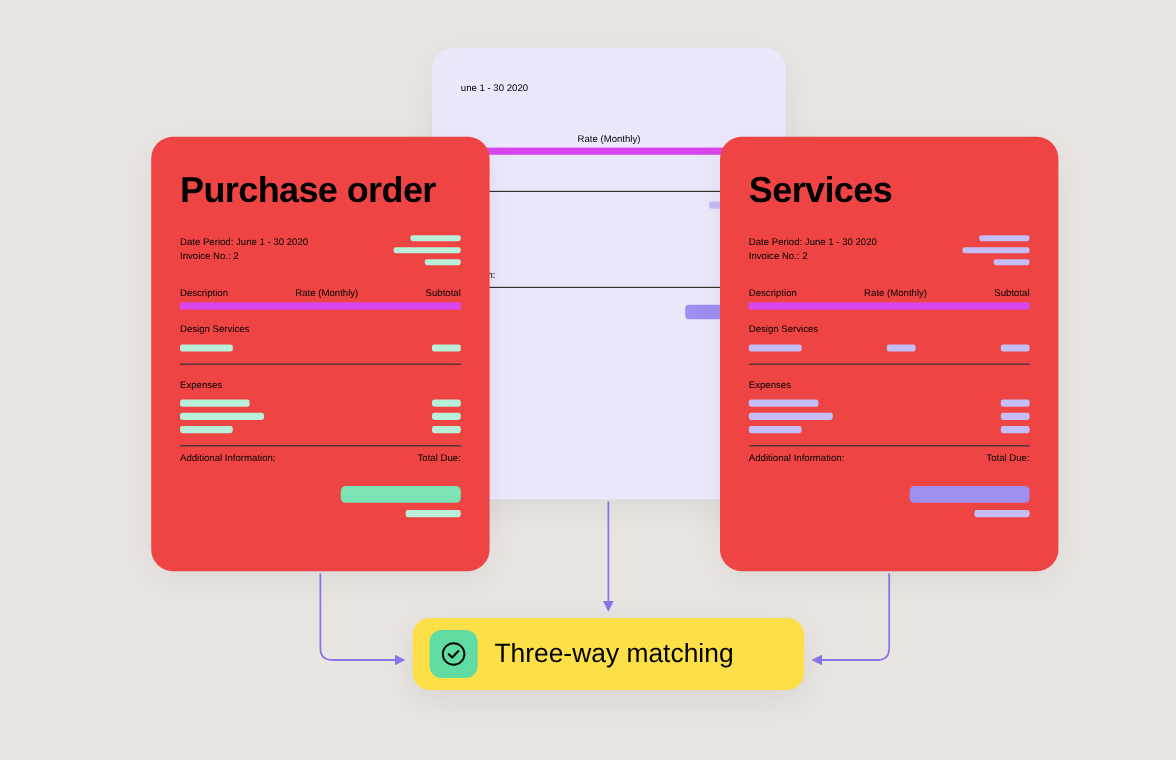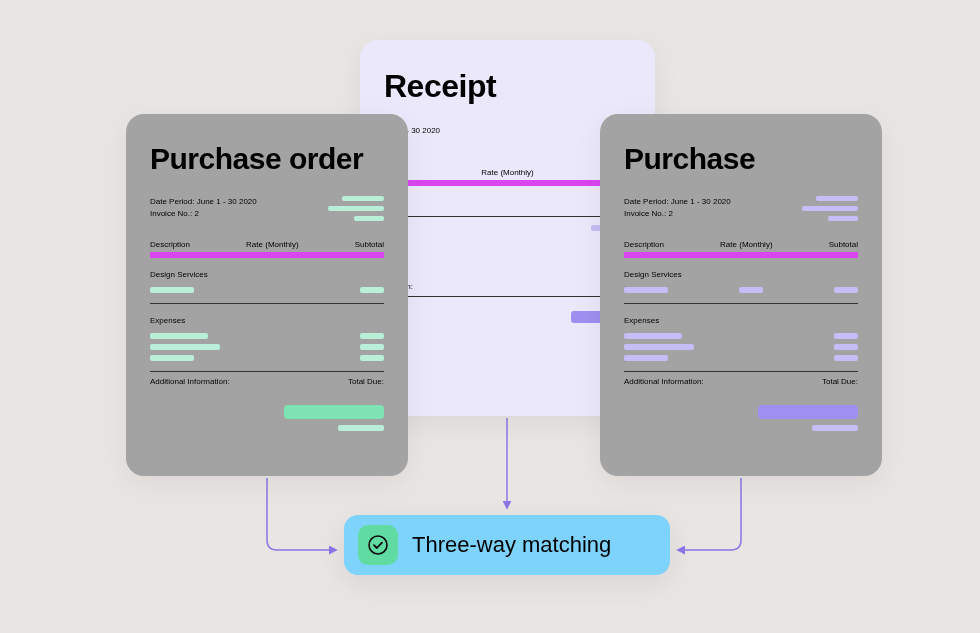--- a/index.html
+++ b/index.html
@@ -7,21 +7,21 @@
     width: 980px;
     height: 633px;
     background: #e8e5e3;
     font-family: -apple-system, BlinkMacSystemFont, "Segoe UI", Helvetica, Arial, sans-serif;
     position: relative;
     overflow: hidden;
   }
 
   .card {
     position: absolute;
-    background: #a3a3a3;
+    background: #ef4444;
     border-radius: 18px;
     box-shadow: 0 8px 30px rgba(0,0,0,0.06);
     padding: 28px 24px 24px 24px;
   }
 
   .receipt-card {
     background: #ece8fc;
     left: 360px;
     top: 40px;
     width: 295px;
@@ -113,21 +113,21 @@
     margin-top: 14px;
   }
 
   
   .result {
     position: absolute;
     left: 344px;
     top: 515px;
     width: 326px;
     height: 60px;
-    background: #7dd3fc;
+    background: #fde047;
     border-radius: 14px;
     box-shadow: 0 8px 30px rgba(0,0,0,0.08);
     display: flex;
     align-items: center;
     padding: 0 14px;
     gap: 14px;
   }
   .result-icon {
     width: 40px;
     height: 40px;
@@ -163,21 +163,20 @@
   </defs>
 
   <path d="M 267 478 L 267 540 Q 267 550 277 550 L 336 550" fill="none" stroke="#8a77e8" stroke-width="1.5" marker-end="url(#arrow-p)"></path>
 
   <path d="M 507 418 L 507 508" fill="none" stroke="#8a77e8" stroke-width="1.5" marker-end="url(#arrow-p)"></path>
 
   <path d="M 741 478 L 741 540 Q 741 550 731 550 L 678 550" fill="none" stroke="#8a77e8" stroke-width="1.5" marker-end="url(#arrow-p)"></path>
 </svg>
 
 <div class="card receipt-card">
-  <div class="card-title">Receipt</div>
   <div class="meta">une 1 - 30 2020</div>
 
   <div style="height:26px"></div>
   <div class="header-row">
     <span></span>
     <span>Rate (Monthly)</span>
     <span></span>
   </div>
 
   <div style="height:30px"></div>
@@ -252,21 +251,21 @@
     <span>Total Due:</span>
   </div>
 
   <div class="total-block">
     <div class="bar bar-g-strong" style="width:100px;height:14px;border-radius:4px"></div>
     <div class="bar bar-g" style="width:46px"></div>
   </div>
 </div>
 
 <div class="card invoice-card">
-  <div class="card-title">Purchase</div>
+  <div class="card-title">Services</div>
   <div style="display:flex;justify-content:space-between;align-items:flex-start">
     <div>
       <div class="meta">Date Period: June 1 - 30 2020</div>
       <div class="meta">Invoice No.: 2</div>
     </div>
     <div class="bars-col right">
       <div class="bar sm bar-p" style="width:42px"></div>
       <div class="bar sm bar-p" style="width:56px"></div>
       <div class="bar sm bar-p" style="width:30px"></div>
     </div>

